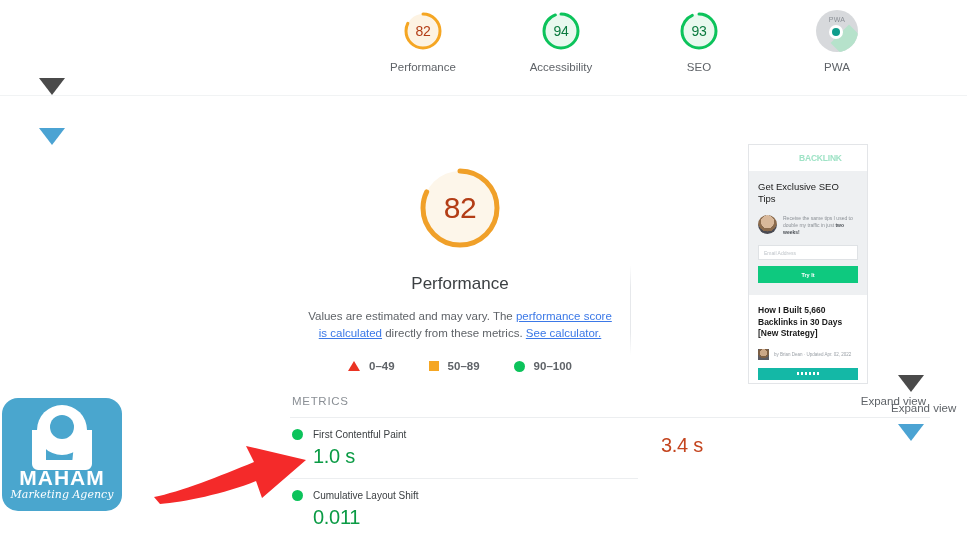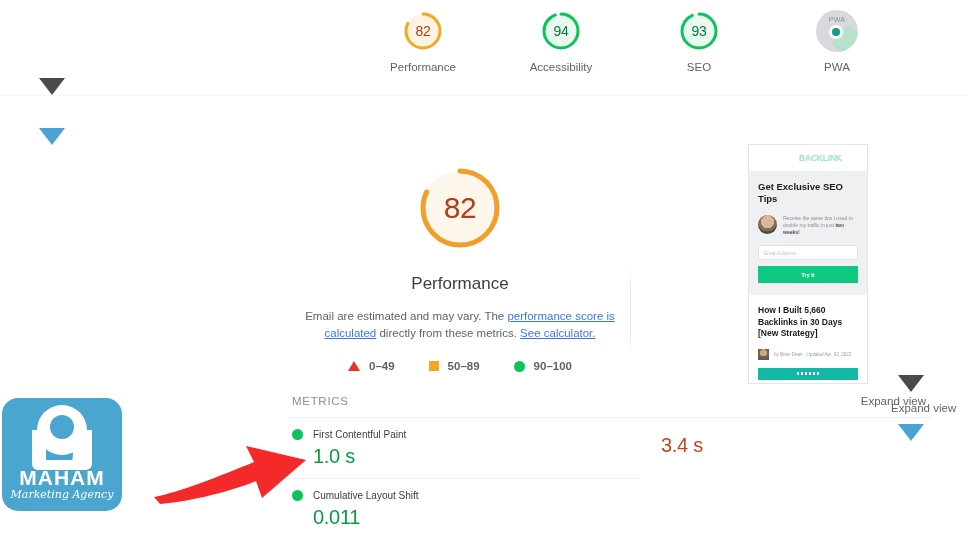--- a/index.html
+++ b/index.html
@@ -124,21 +124,21 @@
   .pv-header {
     height: 26px; display: flex; align-items: center;
     justify-content: space-between; padding: 0 8px;
   }
   .pv-logo { font-size: 8.5px; font-weight: bold; color: #0fbf7a; letter-spacing: -0.2px; }
   .pv-logo span { color: #9fe3c6; margin-left: 42px; }
   .pv-burger { display: flex; flex-direction: column; gap: 1.5px; }
   .pv-burger i { display: block; width: 9px; height: 1.5px; background: #c3c7cb; }
 
   .pv-hero { background: #eef0f2; padding: 10px 9px 12px; }
-  .pv-h1 { font-size: 9.5px; font-weight: bold; color: #1a1a1a; line-height: 12px; }
+  .pv-h1 { font-size: 9.5px; font-weight: normal; color: #1a1a1a; line-height: 12px; }
   .pv-sub { display: flex; gap: 6px; margin-top: 10px; align-items: flex-start; }
   .pv-avatar {
     width: 19px; height: 19px; border-radius: 50%; flex: none;
     background: radial-gradient(circle at 50% 36%, #d8b89a 0 42%, #8a6a4c 43% 62%, #4a4a52 63% 100%);
   }
   .pv-sub p { font-size: 5px; line-height: 7px; color: #8a8f95; }
   .pv-sub p b { color: #4a4f55; }
   .pv-input {
     margin-top: 9px; height: 15px; background: #ffffff;
     border: 1px solid #dfe2e5; display: flex; align-items: center;
@@ -276,21 +276,21 @@
       <svg width="92" height="92" viewBox="0 0 92 92">
         <circle cx="46" cy="46" r="37" fill="#fdf6ea" stroke="none"></circle>
         <circle cx="46" cy="46" r="37" fill="none" stroke="#f0a029" stroke-width="5" stroke-linecap="round" stroke-dasharray="190.7 232.5"></circle>
       </svg>
       <div class="num">82</div>
     </div>
 
     <div class="perf-title">Performance</div>
 
     <div class="perf-note">
-      <span>Email are estimated and may vary. The </span><a href="#">performance score is calculated</a><span> directly from these metrics. </span><a href="#">See calculator.</a>
+      <span>Values are estimated and may vary. The </span><a href="#">performance score is calculated</a><span> directly from these metrics. </span><a href="#">See calculator.</a>
     </div>
 
     <div class="legend">
       <div class="li">
         <span class="lg-tri"></span>
         <span>0–49</span>
       </div>
       <div class="li">
         <span class="lg-sq"></span>
         <span>50–89</span>

